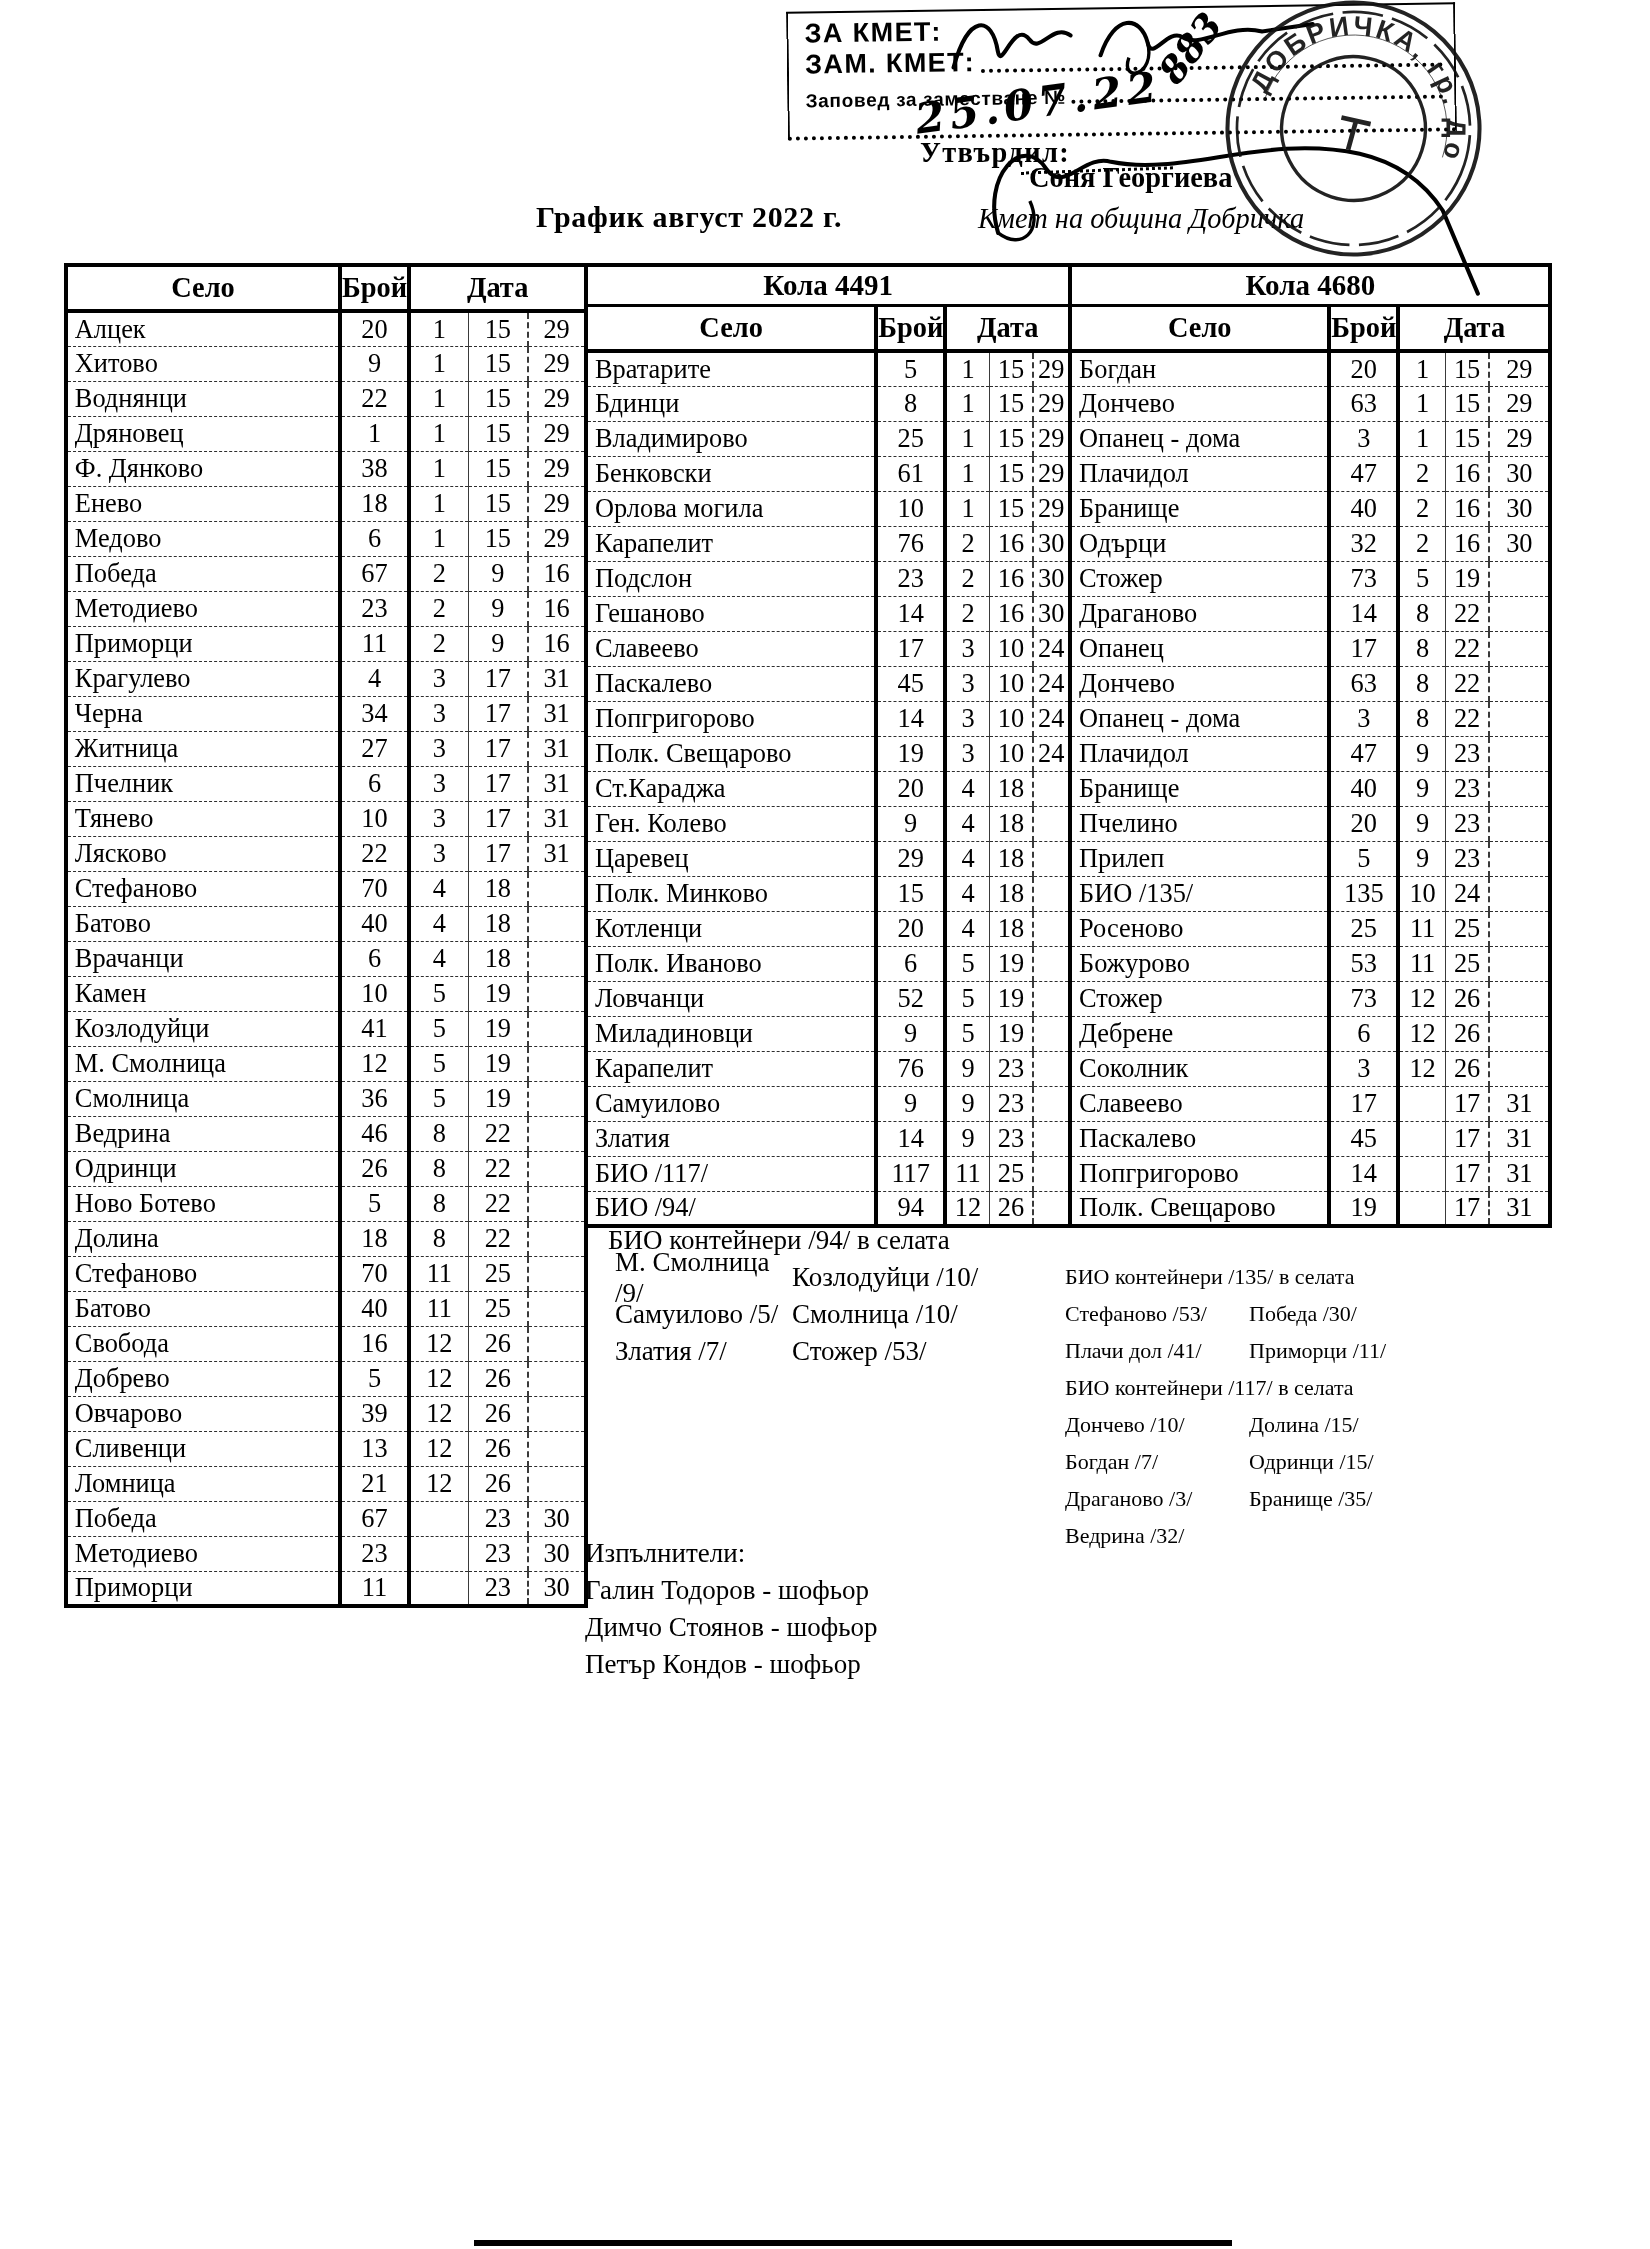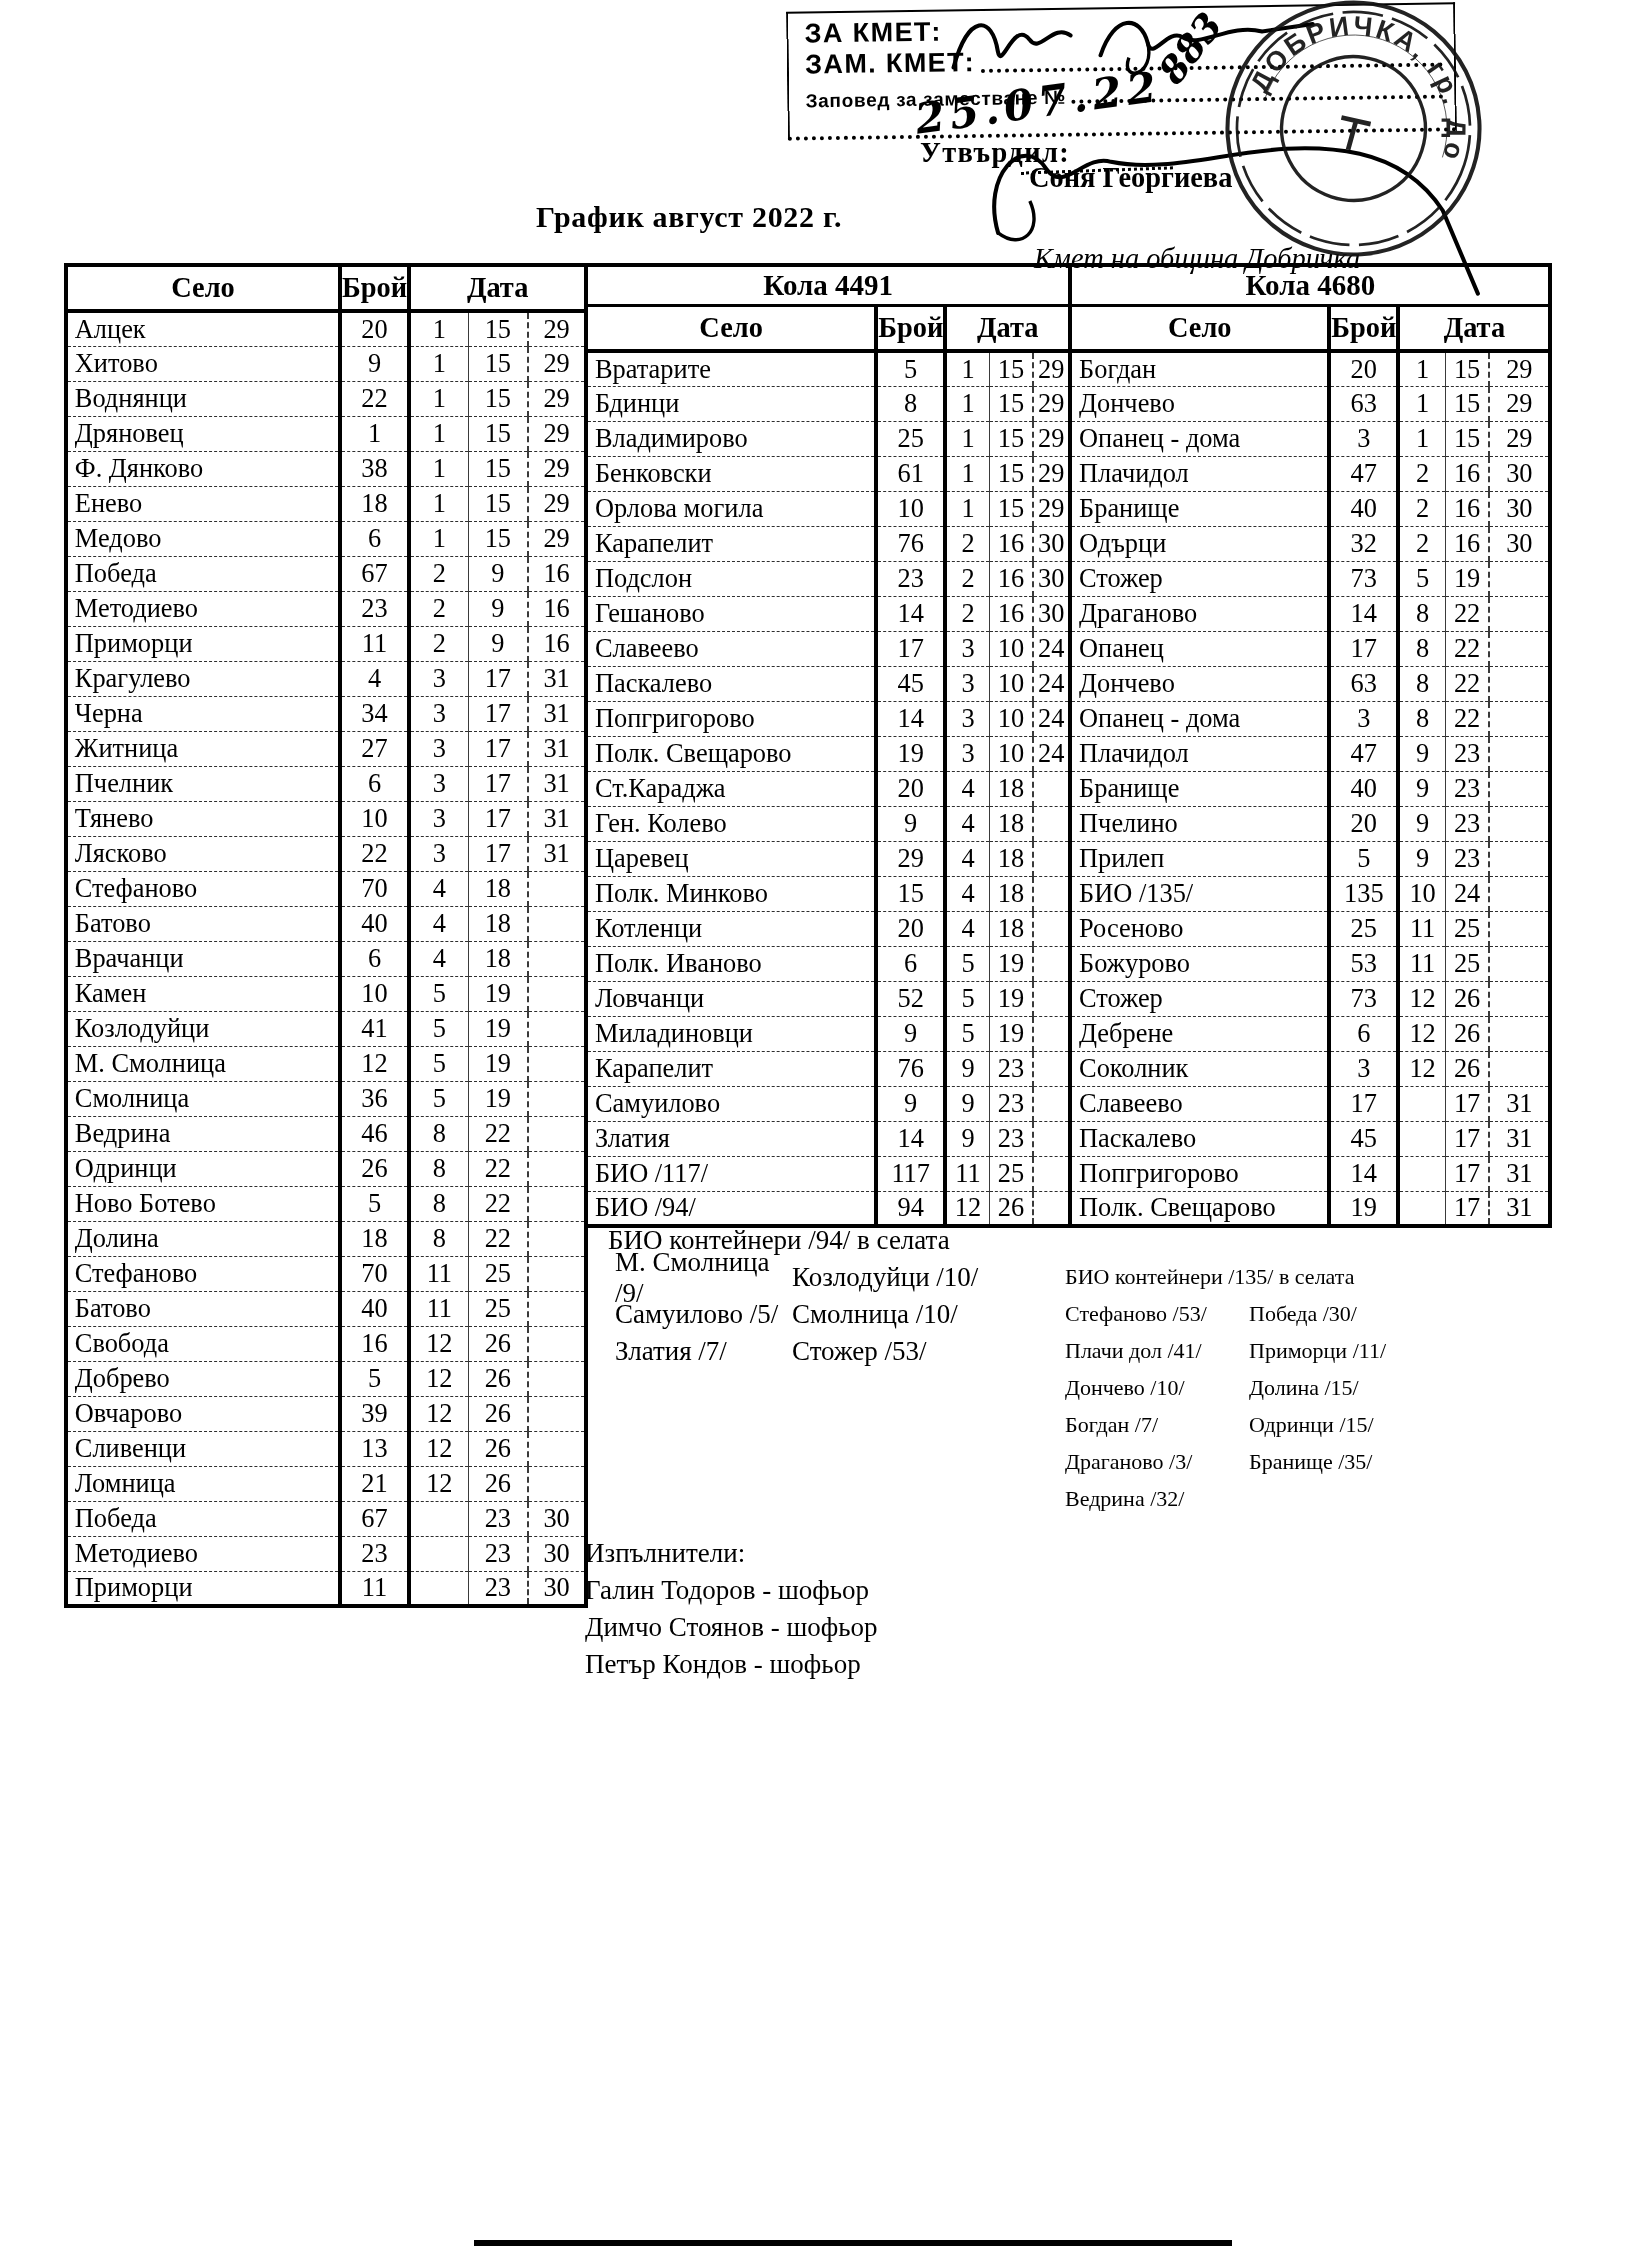--- a/index.html
+++ b/index.html
@@ -17,21 +17,21 @@
   .sb-label{font-weight:bold;font-size:27px;letter-spacing:1.4px;white-space:nowrap;}
   .sb-small{font-weight:bold;font-size:19px;letter-spacing:0.7px;white-space:nowrap;margin-top:9.5px;}
   .leader{flex:1;border-bottom:4.1px dotted #000;margin:0 1.4px 5.4px 5.4px;height:1.4px;}
   .hw{position:absolute;font-family:"DejaVu Serif",serif;font-style:italic;font-weight:bold;}
   .hw-date{left:125px;top:68px;font-size:42px;letter-spacing:5.4px;transform:rotate(-7deg);}
   .hw-num{left:363px;top:17.6px;font-size:37px;transform:rotate(-52deg);}
 
   .utv{position:absolute;left:920px;top:137px;font-size:28.4px;font-weight:bold;letter-spacing:1.4px;}
   .utv-leader{position:absolute;left:1021px;top:169px;width:152px;border-top:3.4px dotted #000;transform:rotate(-2deg);}
   .name{position:absolute;left:1029px;top:162px;font-size:28.4px;font-weight:bold;}
-  .role{position:absolute;left:1034px;top:203px;font-size:28.4px;font-style:italic;margin-top:40px;}
+  .role{position:absolute;left:978px;top:203px;font-size:28.4px;font-style:italic;}
 
   .sig-svg{position:absolute;pointer-events:none;}
   .seal{position:absolute;left:1218px;top:-6.8px;width:271px;height:271px;opacity:.92;}
 
   
   .tables{position:absolute;left:64px;top:263px;display:flex;align-items:flex-start;}
   .grp table{border-collapse:collapse;table-layout:fixed;border:4.7px solid #000;}
   .grp + .grp table{border-left:none;}
   th,td{padding:0;overflow:hidden;white-space:nowrap;}
   tr.ghead th{height:37px;font-size:29px;font-weight:bold;border-bottom:3.4px solid #000;text-align:center;}
@@ -813,20 +813,21 @@
   <div class="notes4680">
     <div class="nhead">БИО контейнери /135/ в селата</div>
     <div class="nrow">
       <span class="nleft">Стефаново /53/</span>
       <span>Победа /30/</span>
     </div>
     <div class="nrow">
       <span class="nleft">Плачи дол /41/</span>
       <span>Приморци /11/</span>
     </div>
+    <div class="nhead">БИО контейнери /117/ в селата</div>
     <div class="nrow">
       <span class="nleft">Дончево /10/</span>
       <span>Долина /15/</span>
     </div>
     <div class="nrow">
       <span class="nleft">Богдан /7/</span>
       <span>Одринци /15/</span>
     </div>
     <div class="nrow">
       <span class="nleft">Драганово /3/</span>

